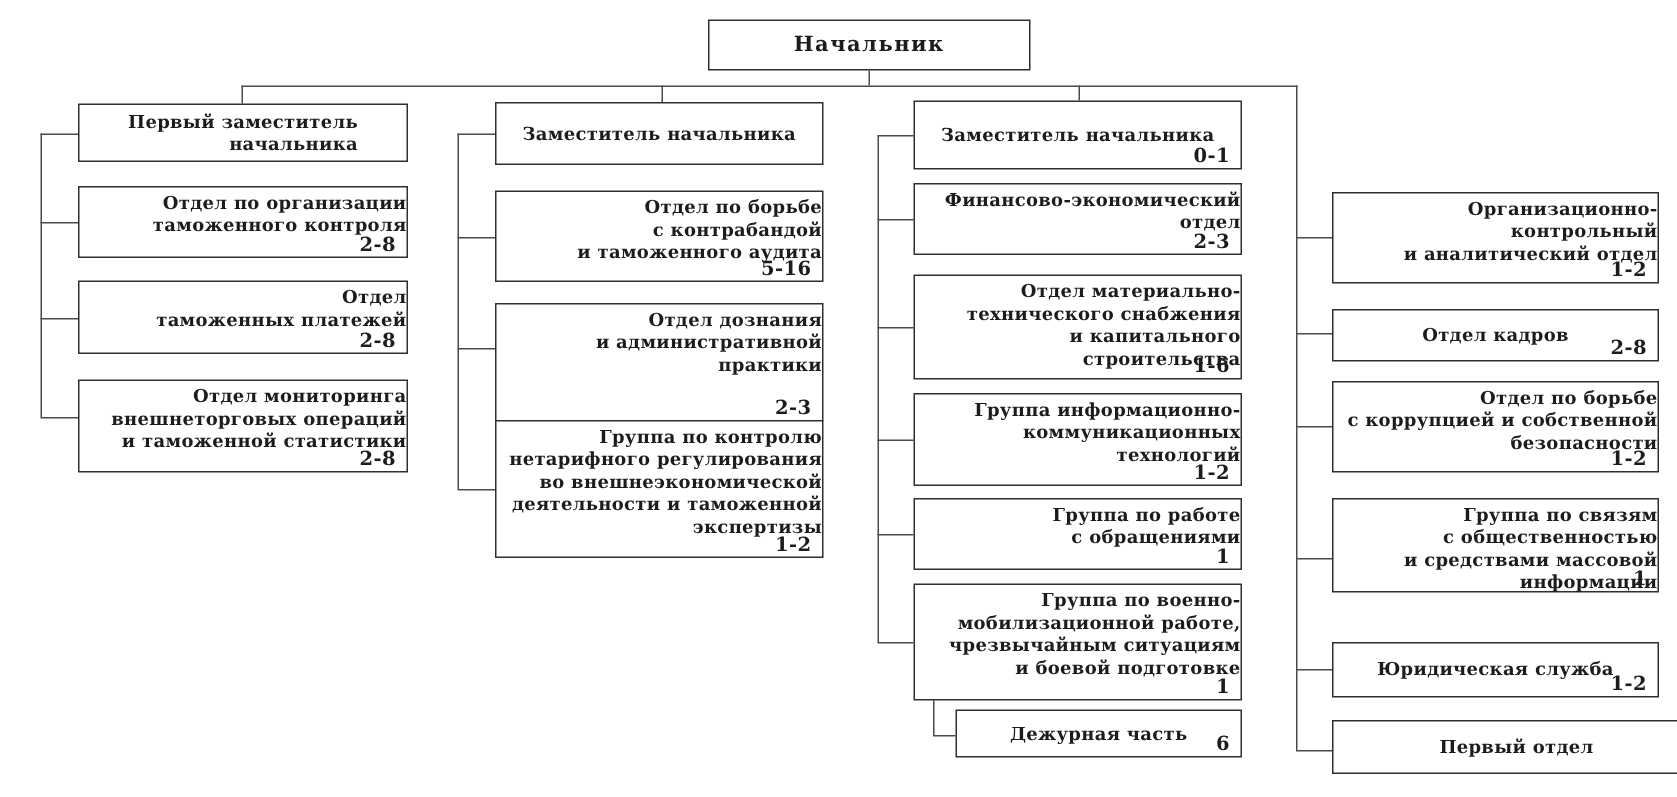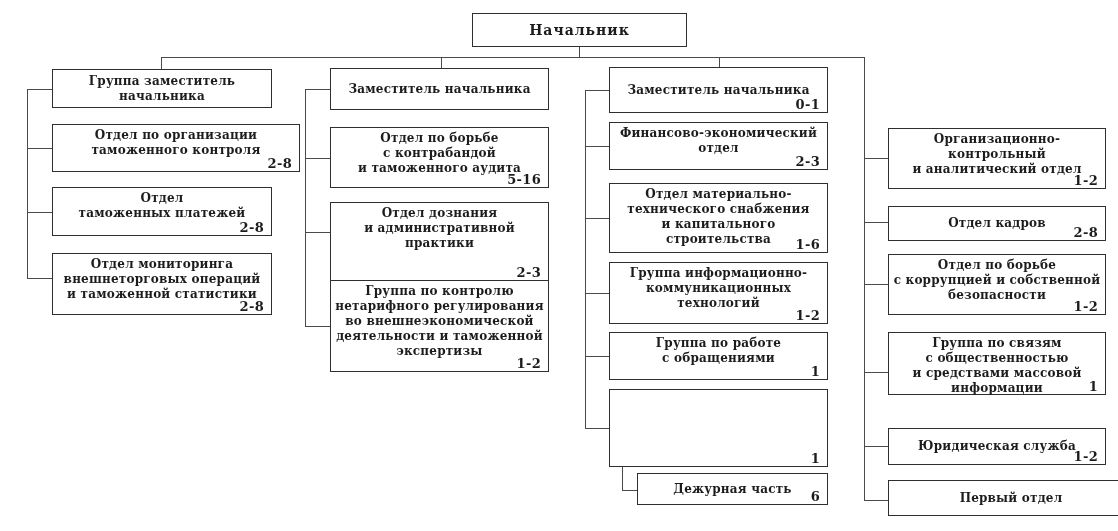--- a/index.html
+++ b/index.html
@@ -5,43 +5,43 @@
   html,body{margin:0;padding:0;background:#ffffff;}
   .stage{
     position:relative;width:1118px;height:531px;background:#fff;overflow:hidden;
     font-family:"DejaVu Serif","Liberation Serif",serif;color:#1c1c1c;
   }
   .box{
     position:absolute;background:#fff;border:1px solid #2f2f2f;
     font-weight:bold;font-size:12px;line-height:15px;text-align:center;
     box-sizing:border-box;
   }
-  .lbl{white-space:pre-line;padding-top:3px;letter-spacing:.2px;}
+  .lbl{white-space:pre-line;padding-top:3px;letter-spacing:.2px;text-align:right;}
   .box.vc{display:flex;align-items:center;justify-content:center;}
   .box.vc .lbl{padding-top:0;}
   .cnt{position:absolute;right:7px;bottom:0;font-size:13px;letter-spacing:.3px;text-align:right;}
   .root .lbl{font-size:14px;letter-spacing:1px;}
   .hl,.vl{position:absolute;background:#4a4a4a;}
   .hl{height:1px;}
   .vl{width:1px;}
 </style>
 </head>
 <body>
 
 <div class="stage">
 
   <div class="box vc root" style="left:472px;top:13px;width:215px;height:34px">
     <div class="lbl">Начальник</div>
   </div>
 
   <div class="box vc" style="left:52px;top:69px;width:220px;height:39px">
-    <div class="lbl">Группа заместитель
+    <div class="lbl">Первый заместитель
 начальника</div>
   </div>
-  <div class="box" style="left:52px;top:124px;width:248px;height:48px">
+  <div class="box" style="left:52px;top:124px;width:220px;height:48px">
     <div class="lbl">Отдел по организации
 таможенного контроля</div>
     <div class="cnt">2-8</div>
   </div>
   <div class="box" style="left:52px;top:187px;width:220px;height:49px">
     <div class="lbl">Отдел
 таможенных платежей</div>
     <div class="cnt">2-8</div>
   </div>
   <div class="box" style="left:52px;top:253px;width:220px;height:62px">
@@ -96,20 +96,24 @@
 коммуникационных
 технологий</div>
     <div class="cnt">1-2</div>
   </div>
   <div class="box" style="left:609px;top:332px;width:219px;height:48px">
     <div class="lbl">Группа по работе
 с обращениями</div>
     <div class="cnt">1</div>
   </div>
   <div class="box" style="left:609px;top:389px;width:219px;height:78px">
+    <div class="lbl">Группа по военно-
+мобилизационной работе,
+чрезвычайным ситуациям
+и боевой подготовке</div>
     <div class="cnt">1</div>
   </div>
   <div class="box vc" style="left:637px;top:473px;width:191px;height:32px">
     <div class="lbl">Дежурная часть</div>
     <div class="cnt">6</div>
   </div>
 
   <div class="box" style="left:888px;top:128px;width:218px;height:61px">
     <div class="lbl">Организационно-
 контрольный

